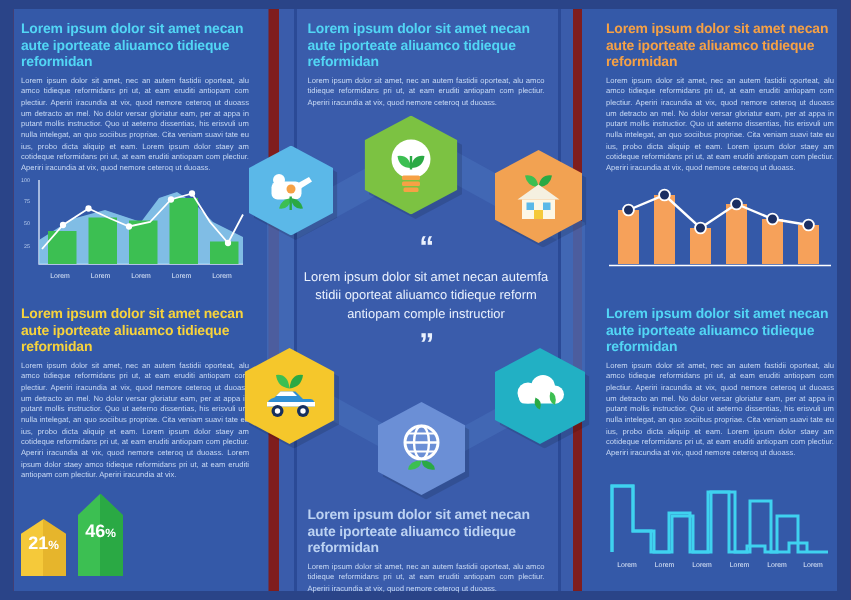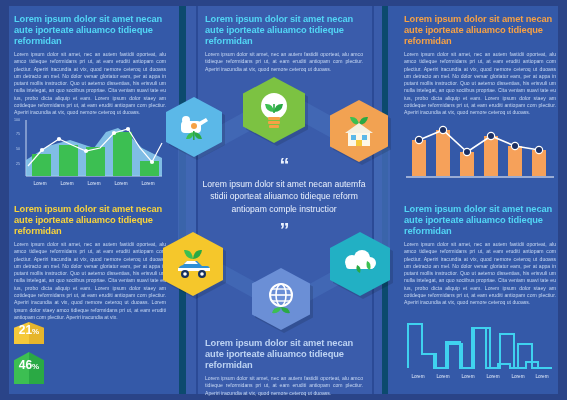--- a/index.html
+++ b/index.html
@@ -5,21 +5,21 @@
   * { box-sizing: border-box; margin: 0; padding: 0; }
   html, body {
     width: 567px; height: 400px;
     background: #2f4f9e;
     font-family: "Liberation Sans", sans-serif;
     overflow: hidden;
   }
   #root {
     position: relative;
     width: 567px; height: 400px;
-    background: #0c4a6e;
+    background: #7f1d1d;
   }
 
   
   .frame-edge {
     position: absolute; top: 0; bottom: 0; width: 9px;
     background: #2a4488;
   }
   .frame-edge.left { left: 0; }
   .frame-edge.right { right: 0; }
   .frame-edge-h {
@@ -193,21 +193,21 @@
     <div class="cat-lbl" style="left:62px;  top:63px; width:36px;">Lorem</div>
     <div class="cat-lbl" style="left:89px;  top:63px; width:36px;">Lorem</div>
     <div class="cat-lbl" style="left:116px; top:63px; width:36px;">Lorem</div>
   </div>
 
   <div class="block" style="left:14px; top:204px; width:152px;">
     <div class="hd yellow">Lorem ipsum dolor sit amet necan aute iporteate aliuamco tidieque reformidan</div>
     <div class="body">Lorem ipsum dolor sit amet, nec an autem fastidii oporteat, alu amco tidieque reformidans pri ut, at eam eruditi antiopam com plectiur. Aperiri iracundia at vix, quod nemore ceteroq ut duoass um detracto an mel. No dolor versar gloriatur eam, per at appa in putant mollis instructior. Quo ut aeterno dissentias, his erisvuli um nulla intelegat, an quo sociibus propriae. Cita veniam suavi tate eu ius, probo dicta aliquip et eam. Lorem ipsum dolor staey am cotideque reformidans pri ut, at eam eruditi antiopam com plectiur. Aperiri iracundia at vix, quod nemore ceteroq ut duoass. Lorem ipsum dolor staey amco tidieque reformidans pri ut, at eam eruditi antiopam com plectiur. Aperiri iracundia at vix.</div>
   </div>
 
-  <div class="arrows" style="left:14px; top:322px; height:62px;flex-direction:column;">
+  <div class="arrows" style="left:14px; top:322px; height:62px;">
     <div class="arrow" style="height:38px;">
       <div class="shape yellow"></div>
       <div class="val">21<span class="pct">%</span></div>
     </div>
     <div class="arrow" style="height:55px;">
       <div class="shape green"></div>
       <div class="val">46<span class="pct">%</span></div>
     </div>
   </div>
 

